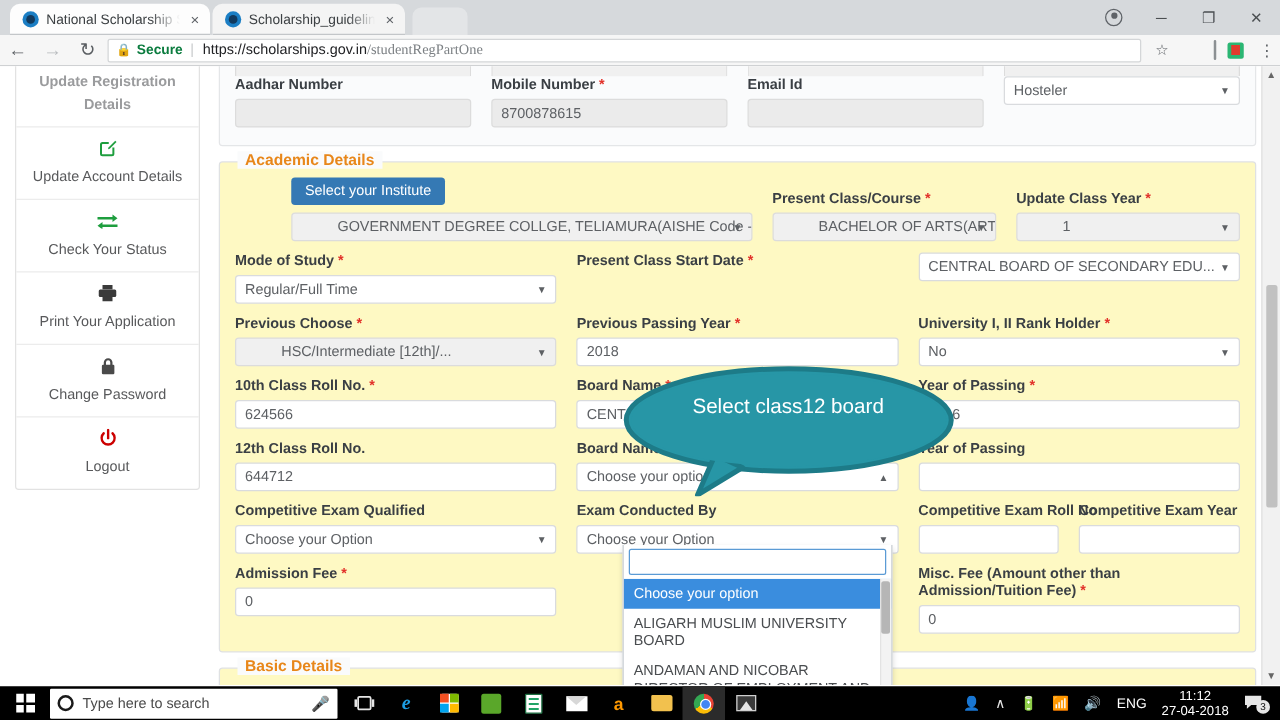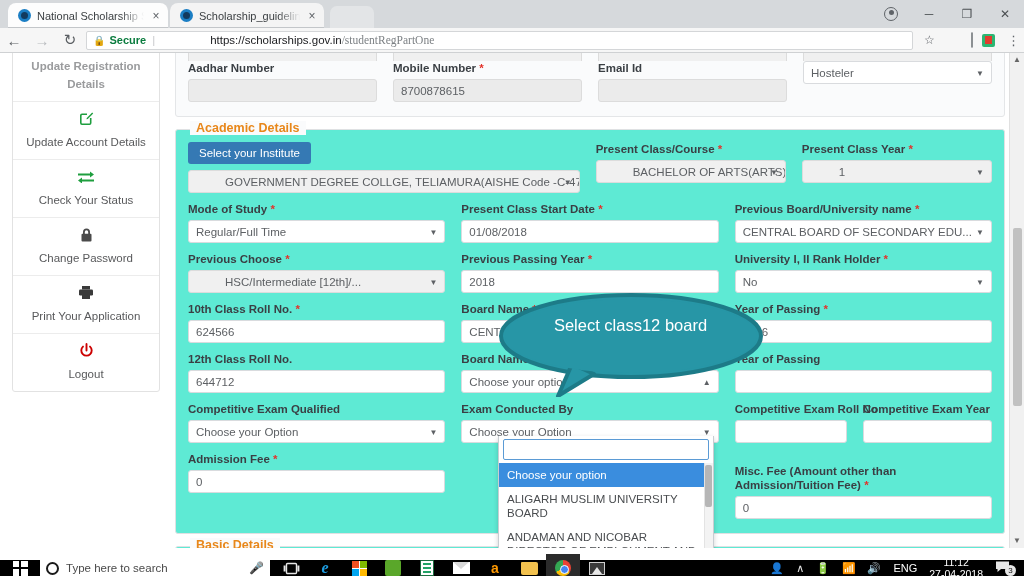--- a/index.html
+++ b/index.html
@@ -74,21 +74,21 @@
   .nav-btn { width: 28px; text-align: center; font-size: 15px; color: #5a5e62; }
   .nav-btn.fwd { color: #b8bbbe; }
   .omnibox {
     flex: 1; height: 19px; margin: 0 6px 0 2px;
     background: #fff; border: 1px solid #d4d6d8; border-radius: 2px;
     display: flex; align-items: center; padding: 0 6px; font-size: 11.5px;
   }
   .lock { color: #0b7c3f; font-size: 10px; margin-right: 4px; }
   .secure-txt { color: #0b7c3f; font-weight: bold; font-size: 11px; margin-right: 6px; }
   .omnibox .sep { color: #c8cacc; margin-right: 7px; }
-  .url-strong { color: #202124; margin-left: 48px; }
+  .url-strong { color: #202124; }
   .url-dim { color: #7c8084; font-family: Liberation Serif, serif; }
   .tb-icon { width: 21px; text-align: center; font-size: 12px; color: #5f6368; }
   .ext-pocket {
     width: 13px; height: 12px; background: #4b4f52; border-radius: 3px 3px 7px 7px;
     position: relative;
   }
   .ext-pocket::after{ content:""; position:absolute; left:3px; top:4px; width:7px;height:4px;
     border-radius:0 0 5px 5px; background:#f6f6f6; }
   .ext-cube {
     width: 12px; height: 12px; border: 1.3px solid #8c9093;
@@ -123,35 +123,35 @@
   .content {
     position: absolute; left: 175px; top: -8px; width: 830px;
   }
   .panel {
     background: #fafbfc; border: 1px solid #e4e6e8; border-radius: 3px;
     padding: 10px 12px 12px; margin-bottom: 12px; position: relative;
   }
   .panel.card-top { padding-top: 4px; }
   .fieldset {
     border: 1px solid #dfe1e3; border-radius: 3px;
-    background: #5eead4; padding: 12px 12px 14px; margin-bottom: 12px;
+    background: #fef9c3; padding: 12px 12px 14px; margin-bottom: 12px;
     position: relative;
   }
   .legend {
     position: absolute; top: -9px; left: 14px; background: #fafbfc;
     padding: 0 6px; font-size: 12.5px; font-weight: bold; color: #e8871a;
   }
   .row { display: flex; gap: 16px; margin-bottom: 9px; }
   .fld { flex: 1; min-width: 0; }
   .lbl {
     font-size: 11.5px; font-weight: bold; color: #3a3f44;
     margin-bottom: 4px; white-space: nowrap; line-height: 14px;
   }
   .lbl .req { color: #e2322a; font-weight: bold; }
-  .lbl.two-line { white-space: normal; margin-top: 12px; }
+  .lbl.two-line { white-space: normal; }
   .inp {
     height: 23px; border: 1px solid #d9dbde; border-radius: 3px;
     background: #fff; font-size: 11.5px; color: #5d6064;
     display: flex; align-items: center; padding: 0 7px;
     white-space: nowrap; overflow: hidden;
   }
   .inp.disabled { background: #ebebeb; border-color: #dcdcdc; }
   .inp.grey { background: #f0f0f0; border-color: #dcdcdc; padding-left: 36px; }
   .sel { position: relative; padding-right: 20px; }
   .sel .caret {
@@ -205,21 +205,21 @@
     height: 14px; text-align: center; font-size: 8px; color: #666; line-height: 14px;
   }
   .page-scroll .arrow.bot { position: absolute; bottom: 0; left:0; right:0; }
   .page-thumb {
     position: absolute; left: 3px; width: 9px; top: 175px; height: 178px;
     background: #c1c1c1; border-radius: 2px;
   }
 
   
   .taskbar {
-    position: absolute; left: 0; bottom: 0; width: 1024px; height: 16px;
+    position: absolute; left: 0; bottom: 0; width: 1024px; height: 27px;
     background: #000000; display: flex; align-items: center;
   }
   .start-btn { width: 40px; height: 28px; display:flex; align-items:center; justify-content:center; }
   .win-logo { width: 15px; height: 15px; display: grid;
     grid-template-columns: 1fr 1fr; grid-template-rows: 1fr 1fr; gap: 2px; }
   .win-logo i { background: #ffffff; display: block; }
   .search-box {
     width: 230px; height: 24px; background: #ffffff; border-radius: 1px;
     display: flex; align-items: center; padding: 0 6px; margin-right: 4px;
   }
@@ -337,36 +337,36 @@
         <div class="side-icon">
           <svg width="18" height="14" viewBox="0 0 18 14">
               <path d="M1 4.5h12v-2l4 3-4 3v-2H1z" fill="#1e9e3e"></path>
               <path d="M17 10.5H5v-2l-4 3 4 3v-2h12z" fill="#1e9e3e"></path>
             </svg>
         </div>
         <div class="side-label">Check Your Status</div>
       </div>
       <div class="side-item">
         <div class="side-icon">
-          <svg width="15" height="16" viewBox="0 0 15 16">
-              <path d="M4 7V5a3.5 3.5 0 017 0v2h-1.8V5a1.7 1.7 0 10-3.4 0v2z" fill="#4a4a4a"></path>
-              <rect x="2.5" y="6.8" width="10" height="7.6" rx="1" fill="#4a4a4a"></rect>
-            </svg>
-        </div>
-        <div class="side-label">Change Password</div>
-      </div>
-      <div class="side-item">
-        <div class="side-icon">
           <svg width="16" height="15" viewBox="0 0 16 15">
               <rect x="4" y="1" width="8" height="3.5" fill="#3a3a3a"></rect>
               <rect x="1" y="4.5" width="14" height="6" rx="1.2" fill="#3a3a3a"></rect>
               <rect x="4" y="10" width="8" height="4" fill="#3a3a3a"></rect>
             </svg>
         </div>
         <div class="side-label">Print Your Application</div>
+      </div>
+      <div class="side-item">
+        <div class="side-icon">
+          <svg width="15" height="16" viewBox="0 0 15 16">
+              <path d="M4 7V5a3.5 3.5 0 017 0v2h-1.8V5a1.7 1.7 0 10-3.4 0v2z" fill="#4a4a4a"></path>
+              <rect x="2.5" y="6.8" width="10" height="7.6" rx="1" fill="#4a4a4a"></rect>
+            </svg>
+        </div>
+        <div class="side-label">Change Password</div>
       </div>
       <div class="side-item">
         <div class="side-icon">
           <svg width="15" height="16" viewBox="0 0 15 16">
               <path d="M7.5 1v6.5" stroke="#cc0000" stroke-width="1.9" stroke-linecap="round"></path>
               <path d="M4 3.6a5.2 5.2 0 107 0" stroke="#cc0000" stroke-width="1.9" fill="none" stroke-linecap="round"></path>
             </svg>
         </div>
         <div class="side-label">Logout</div>
       </div>
@@ -407,58 +407,56 @@
               <span>Hosteler</span>
               <span class="caret">▼</span>
             </div>
           </div>
         </div>
       </div>
 
       <div class="fieldset">
         <div class="legend">Academic Details</div>
 
-        <div class="row" style="margin-bottom:9px;">
+        <div class="row" style="align-items:flex-end;margin-bottom:9px;margin-left:45px;">
           <div class="fld" style="flex:2.06;">
             <div class="btn-institute">Select your Institute</div>
             <div class="inp sel grey">
               <span>GOVERNMENT DEGREE COLLGE, TELIAMURA(AISHE Code -C-47428)</span>
               <span class="caret">▼</span>
             </div>
           </div>
           <div class="fld">
             <div class="lbl"><span>Present Class/Course</span> <span class="req">*</span></div>
             <div class="inp sel grey">
               <span>BACHELOR OF ARTS(ARTS)</span>
               <span class="caret">▼</span>
             </div>
           </div>
           <div class="fld">
-            <div class="lbl"><span>Present Class Year</span> <span class="req">*</span></div>
+            <div class="lbl"><span>Update Class Year</span> <span class="req">*</span></div>
             <div class="inp sel grey">
               <span>1</span>
               <span class="caret">▼</span>
             </div>
           </div>
         </div>
 
         <div class="row">
           <div class="fld">
             <div class="lbl"><span>Mode of Study</span> <span class="req">*</span></div>
             <div class="inp sel">
               <span>Regular/Full Time</span>
               <span class="caret">▼</span>
             </div>
           </div>
           <div class="fld">
             <div class="lbl"><span>Present Class Start Date</span> <span class="req">*</span></div>
-            <div class="inp">01/08/2018</div>
-          </div>
-          <div class="fld">
-            <div class="lbl"><span>Previous Board/University name</span> <span class="req">*</span></div>
+          </div>
+          <div class="fld">
             <div class="inp sel">
               <span>CENTRAL BOARD OF SECONDARY EDU...</span>
               <span class="caret">▼</span>
             </div>
           </div>
         </div>
 
         <div class="row">
           <div class="fld">
             <div class="lbl"><span>Previous Choose</span> <span class="req">*</span></div>

